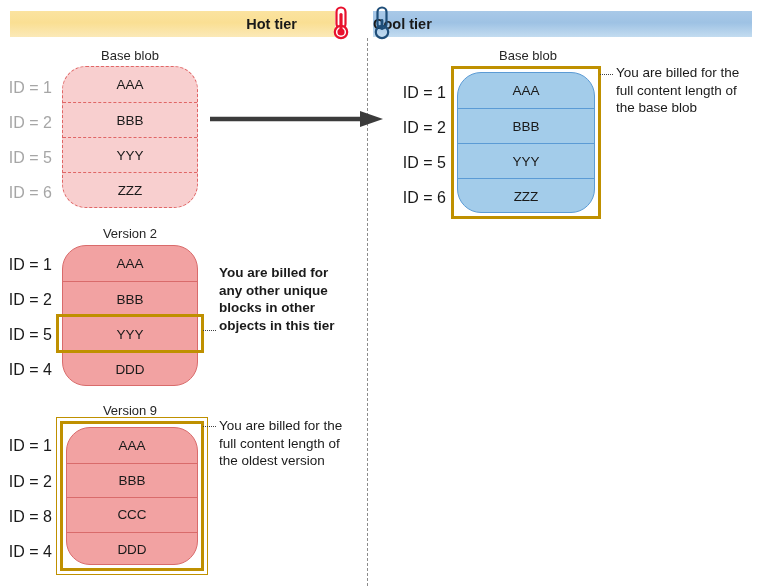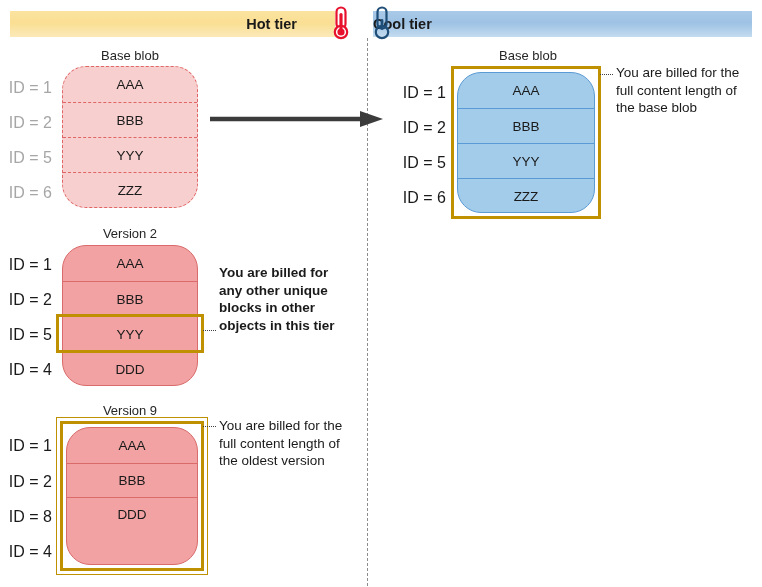--- a/index.html
+++ b/index.html
@@ -249,20 +249,21 @@
     <div class="blob-title" style="left:62px; top:403px; width:136px;">Version 9</div>
 
     <div class="id-label" style="left:0px; top:437px; width:52px;">ID = 1</div>
     <div class="id-label" style="left:0px; top:473px; width:52px;">ID = 2</div>
     <div class="id-label" style="left:0px; top:508px; width:52px;">ID = 8</div>
     <div class="id-label" style="left:0px; top:543px; width:52px;">ID = 4</div>
 
     <div class="blob-box" style="left:66px; top:427px; width:132px; height:138px;">
       <div class="blob-row" style="height:34.5px;">AAA</div>
       <div class="blob-row" style="height:34.5px;">BBB</div>
+      <div class="blob-row" style="height:34.5px;">CCC</div>
       <div class="blob-row" style="height:34.5px;">DDD</div>
     </div>
 
     <div class="gold-ring" style="left:60px; top:421px; width:144px; height:150px;"></div>
     <div class="gold-ring-outer" style="left:56px; top:417px; width:152px; height:158px;"></div>
   </div>
 
   <div class="blob-group style-blue">
     <div class="blob-title" style="left:457px; top:48px; width:142px;">Base blob</div>
 

